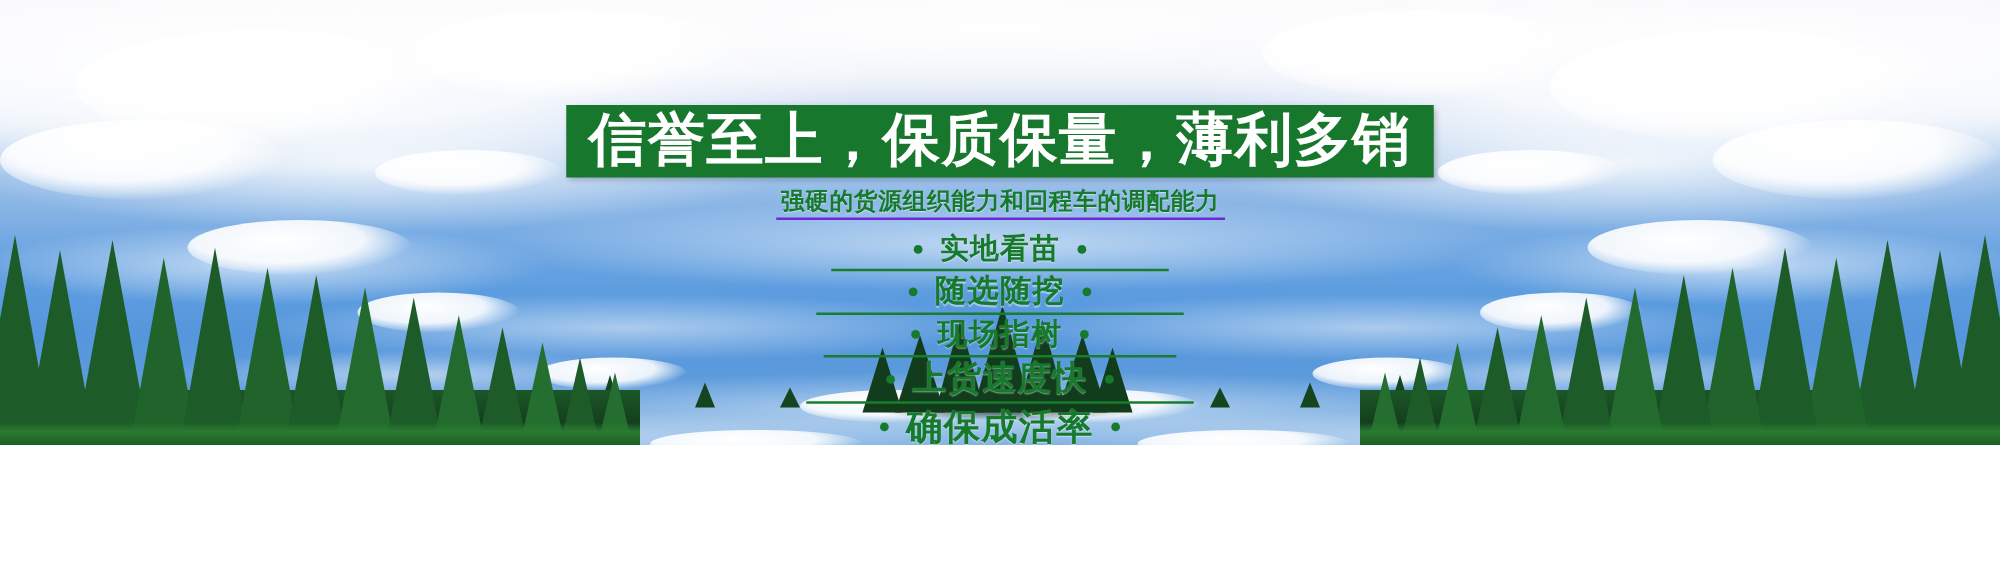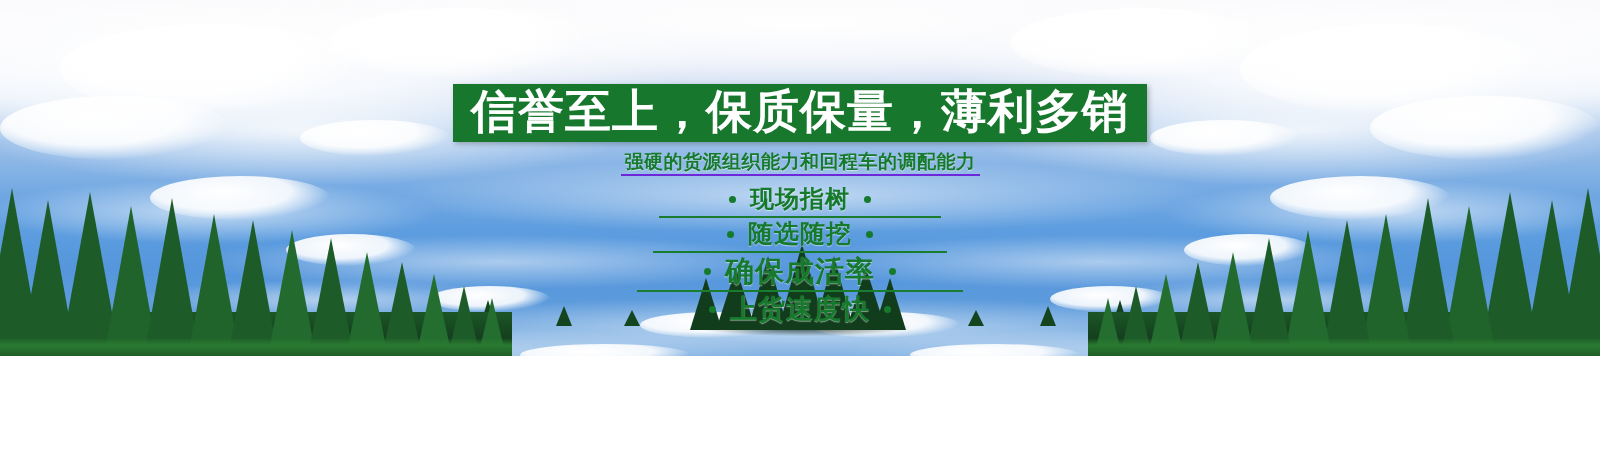--- a/index.html
+++ b/index.html
@@ -409,41 +409,46 @@
   <div class="content">
 
     <div class="headline-band">
       <div class="headline-text">信誉至上，保质保量，薄利多销</div>
     </div>
 
     <div class="subtitle">强硬的货源组织能力和回程车的调配能力</div>
 
     <div class="feature-list">
 
+      <div class="feature-row f1">
+        <span class="bullet-dot"></span>
+        <span class="feature-label">实地看苗</span>
+        <span class="bullet-dot"></span>
+      </div>
+
+      <div class="feature-row f3">
+        <span class="bullet-dot"></span>
+        <span class="feature-label">随选随挖</span>
+        <span class="bullet-dot"></span>
+      </div>
 
       <div class="feature-row f2">
         <span class="bullet-dot"></span>
         <span class="feature-label">现场指树</span>
         <span class="bullet-dot"></span>
       </div>
 
-      <div class="feature-row f3">
-        <span class="bullet-dot"></span>
-        <span class="feature-label">随选随挖</span>
+      <div class="feature-row f4">
+        <span class="bullet-dot"></span>
+        <span class="feature-label">上货速度快</span>
         <span class="bullet-dot"></span>
       </div>
 
       <div class="feature-row f5">
         <span class="bullet-dot"></span>
         <span class="feature-label">确保成活率</span>
         <span class="bullet-dot"></span>
       </div>
 
-      <div class="feature-row f4">
-        <span class="bullet-dot"></span>
-        <span class="feature-label">上货速度快</span>
-        <span class="bullet-dot"></span>
-      </div>
-
     </div>
   </div>
 
 </div>
 
 </body></html>

